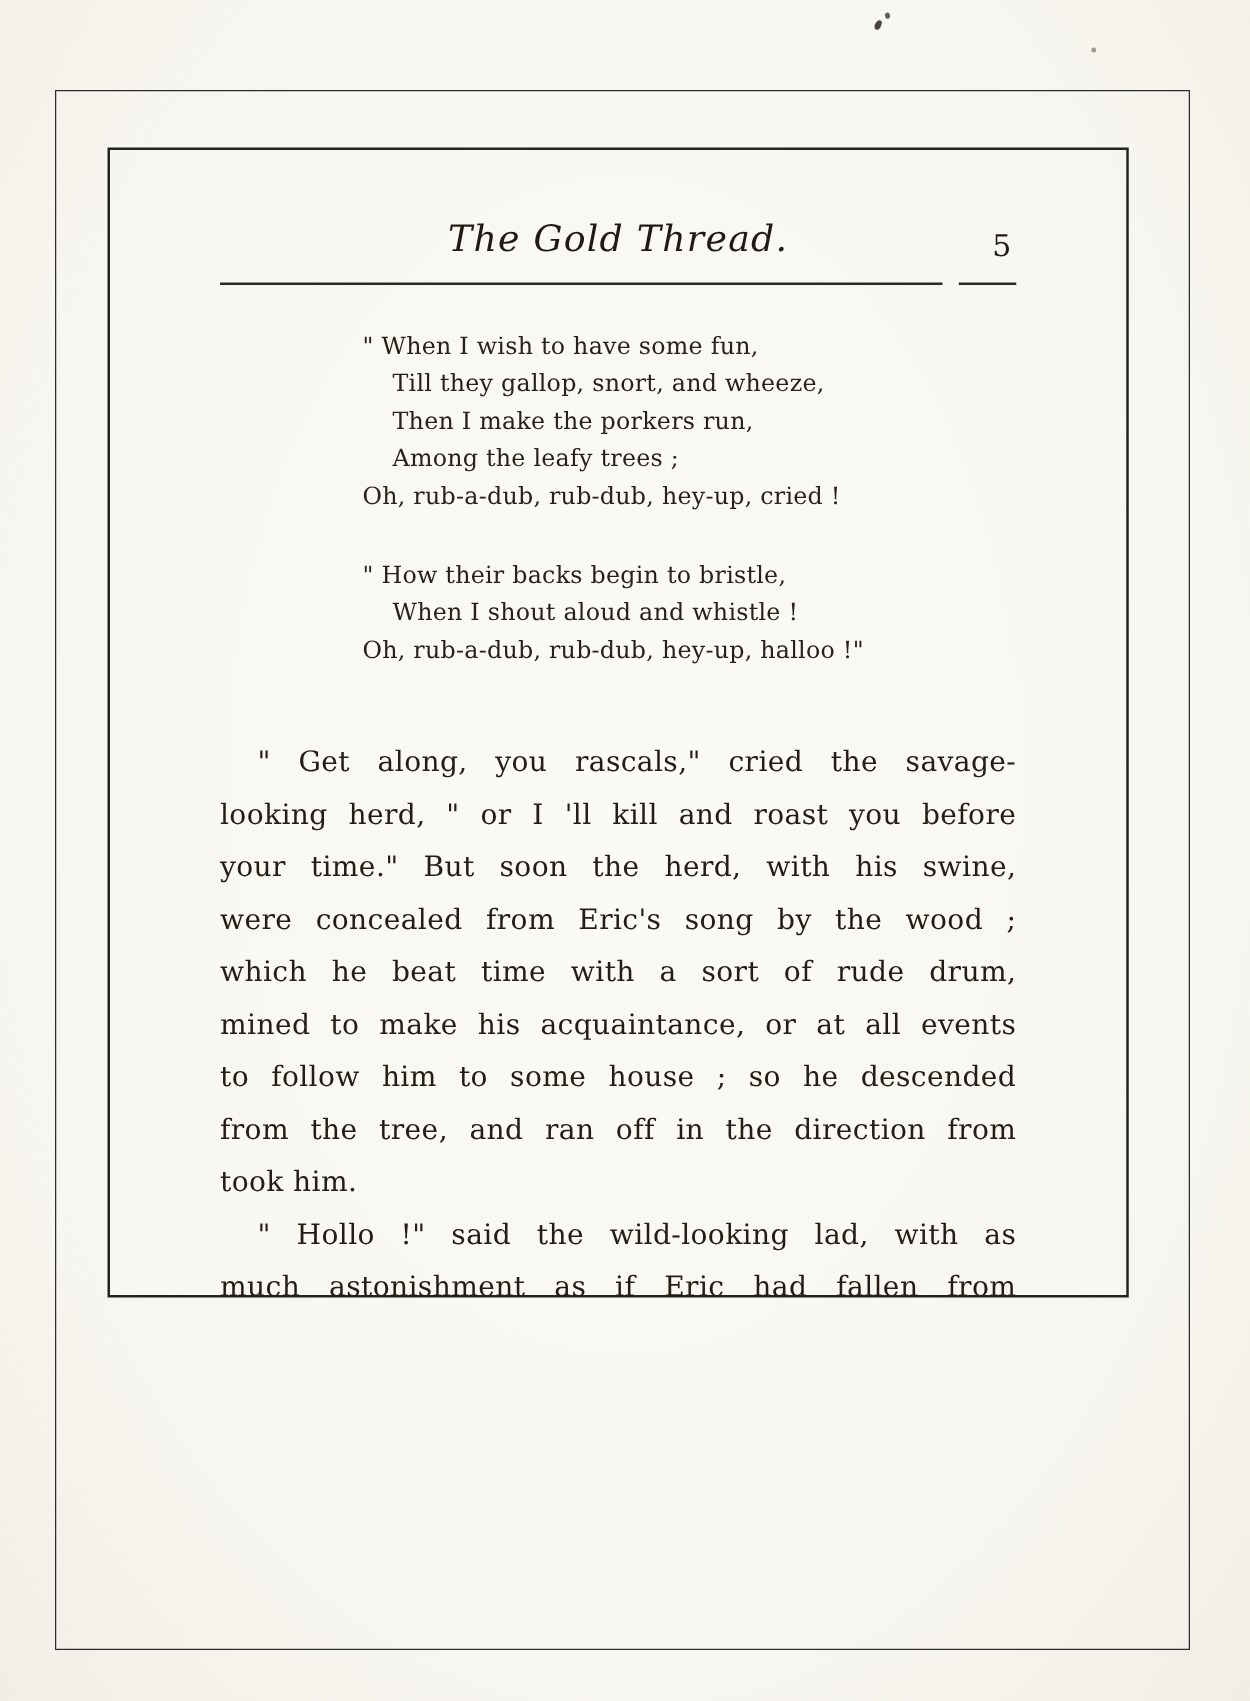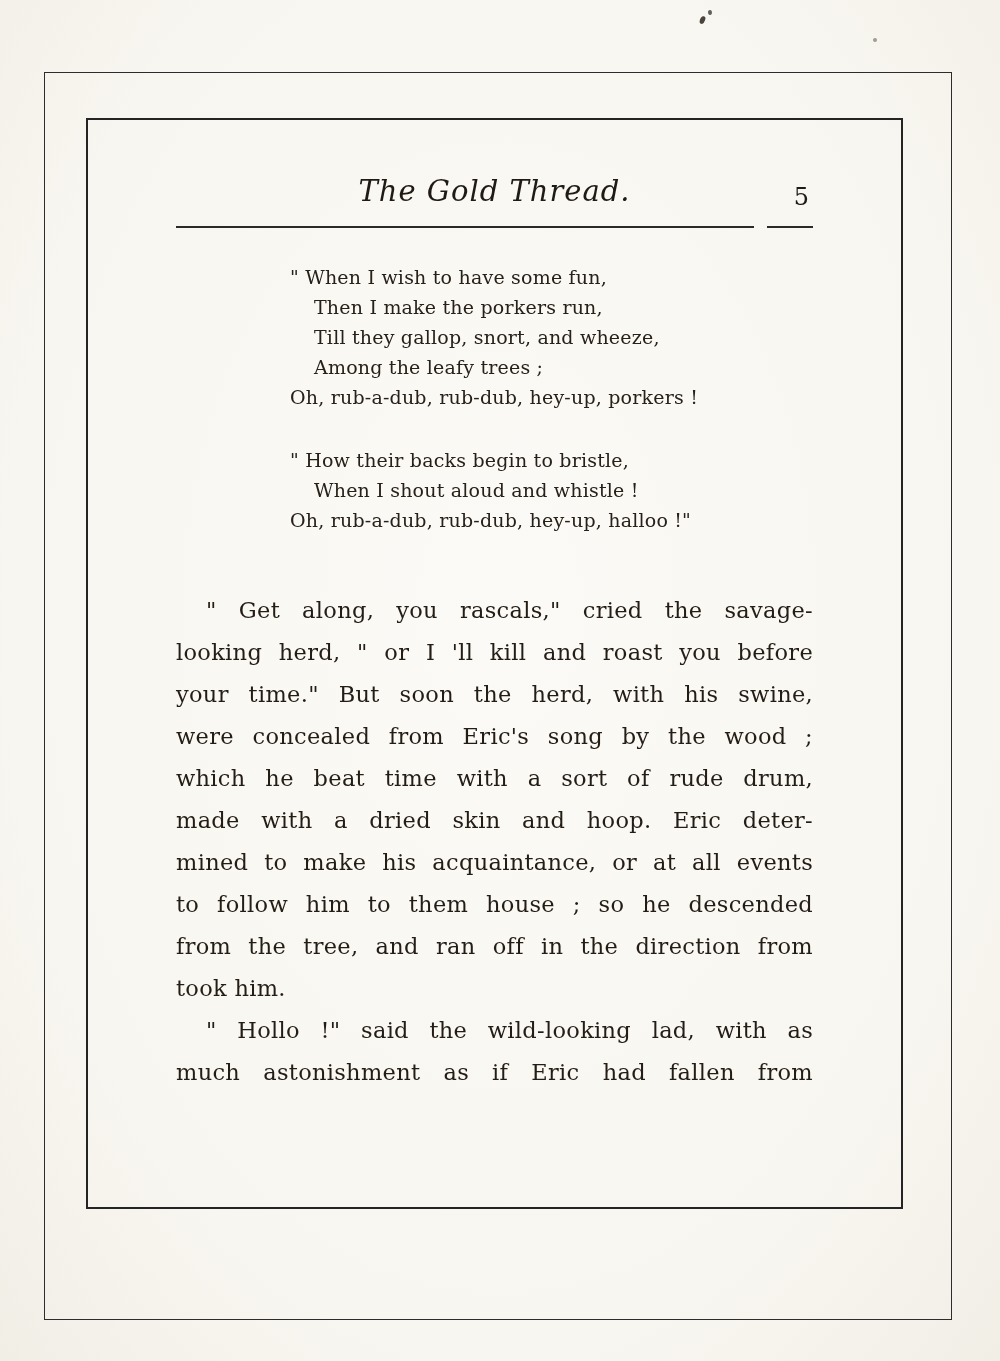--- a/index.html
+++ b/index.html
@@ -24,21 +24,21 @@
     height: 1248px;
     border: 1.5px solid #2c2c2c;
     box-sizing: border-box;
     pointer-events: none;
   }
   .inner-frame {
     position: absolute;
     left: 86px;
     top: 118px;
     width: 817px;
-    height: 1091px;
+    height: 920px;
     border: 2px solid #242424;
     box-sizing: border-box;
     padding: 54px 88px 0 88px;
   }
   .page-header {
     position: relative;
     height: 44px;
   }
   .running-title {
     display: block;
@@ -138,42 +138,41 @@
     </div>
 
     <div class="header-rule">
       <span class="rule-long"></span>
       <span class="rule-short"></span>
     </div>
 
     <div class="verse-block" id="verse">
         <div class="stanza">
           <div class="verse-line">" When I wish to have some fun,</div>
+          <div class="verse-line indented">Till they gallop, snort, and wheeze,</div>
           <div class="verse-line indented">Then I make the porkers run,</div>
-          <div class="verse-line indented">Till they gallop, snort, and wheeze,</div>
           <div class="verse-line indented">Among the leafy trees ;</div>
-          <div class="verse-line">Oh, rub-a-dub, rub-dub, hey-up, porkers !</div>
+          <div class="verse-line">Oh, rub-a-dub, rub-dub, hey-up, cried !</div>
         </div>
         <div class="stanza">
           <div class="verse-line">" How their backs begin to bristle,</div>
           <div class="verse-line indented">When I shout aloud and whistle !</div>
           <div class="verse-line">Oh, rub-a-dub, rub-dub, hey-up, halloo !"</div>
         </div>
       </div>
 
     <div class="prose-block" id="prose">
         <div class="paragraph">
           <div class="prose-line first">" Get along, you rascals," cried the savage-</div>
           <div class="prose-line">looking herd, " or I 'll kill and roast you before</div>
           <div class="prose-line">your time." But soon the herd, with his swine,</div>
           <div class="prose-line">were concealed from Eric's song by the wood ;</div>
           <div class="prose-line">which he beat time with a sort of rude drum,</div>
-          <div class="prose-line">made with a dried skin and hoop. Eric deter-</div>
           <div class="prose-line">mined to make his acquaintance, or at all events</div>
-          <div class="prose-line">to follow him to them house ; so he descended</div>
+          <div class="prose-line">to follow him to some house ; so he descended</div>
           <div class="prose-line">from the tree, and ran off in the direction from</div>
           <div class="prose-line no-justify">took him.</div>
         </div>
         <div class="paragraph">
           <div class="prose-line first">" Hollo !" said the wild-looking lad, with as</div>
           <div class="prose-line">much astonishment as if Eric had fallen from</div>
         </div>
       </div>
   </div>
 </div>

